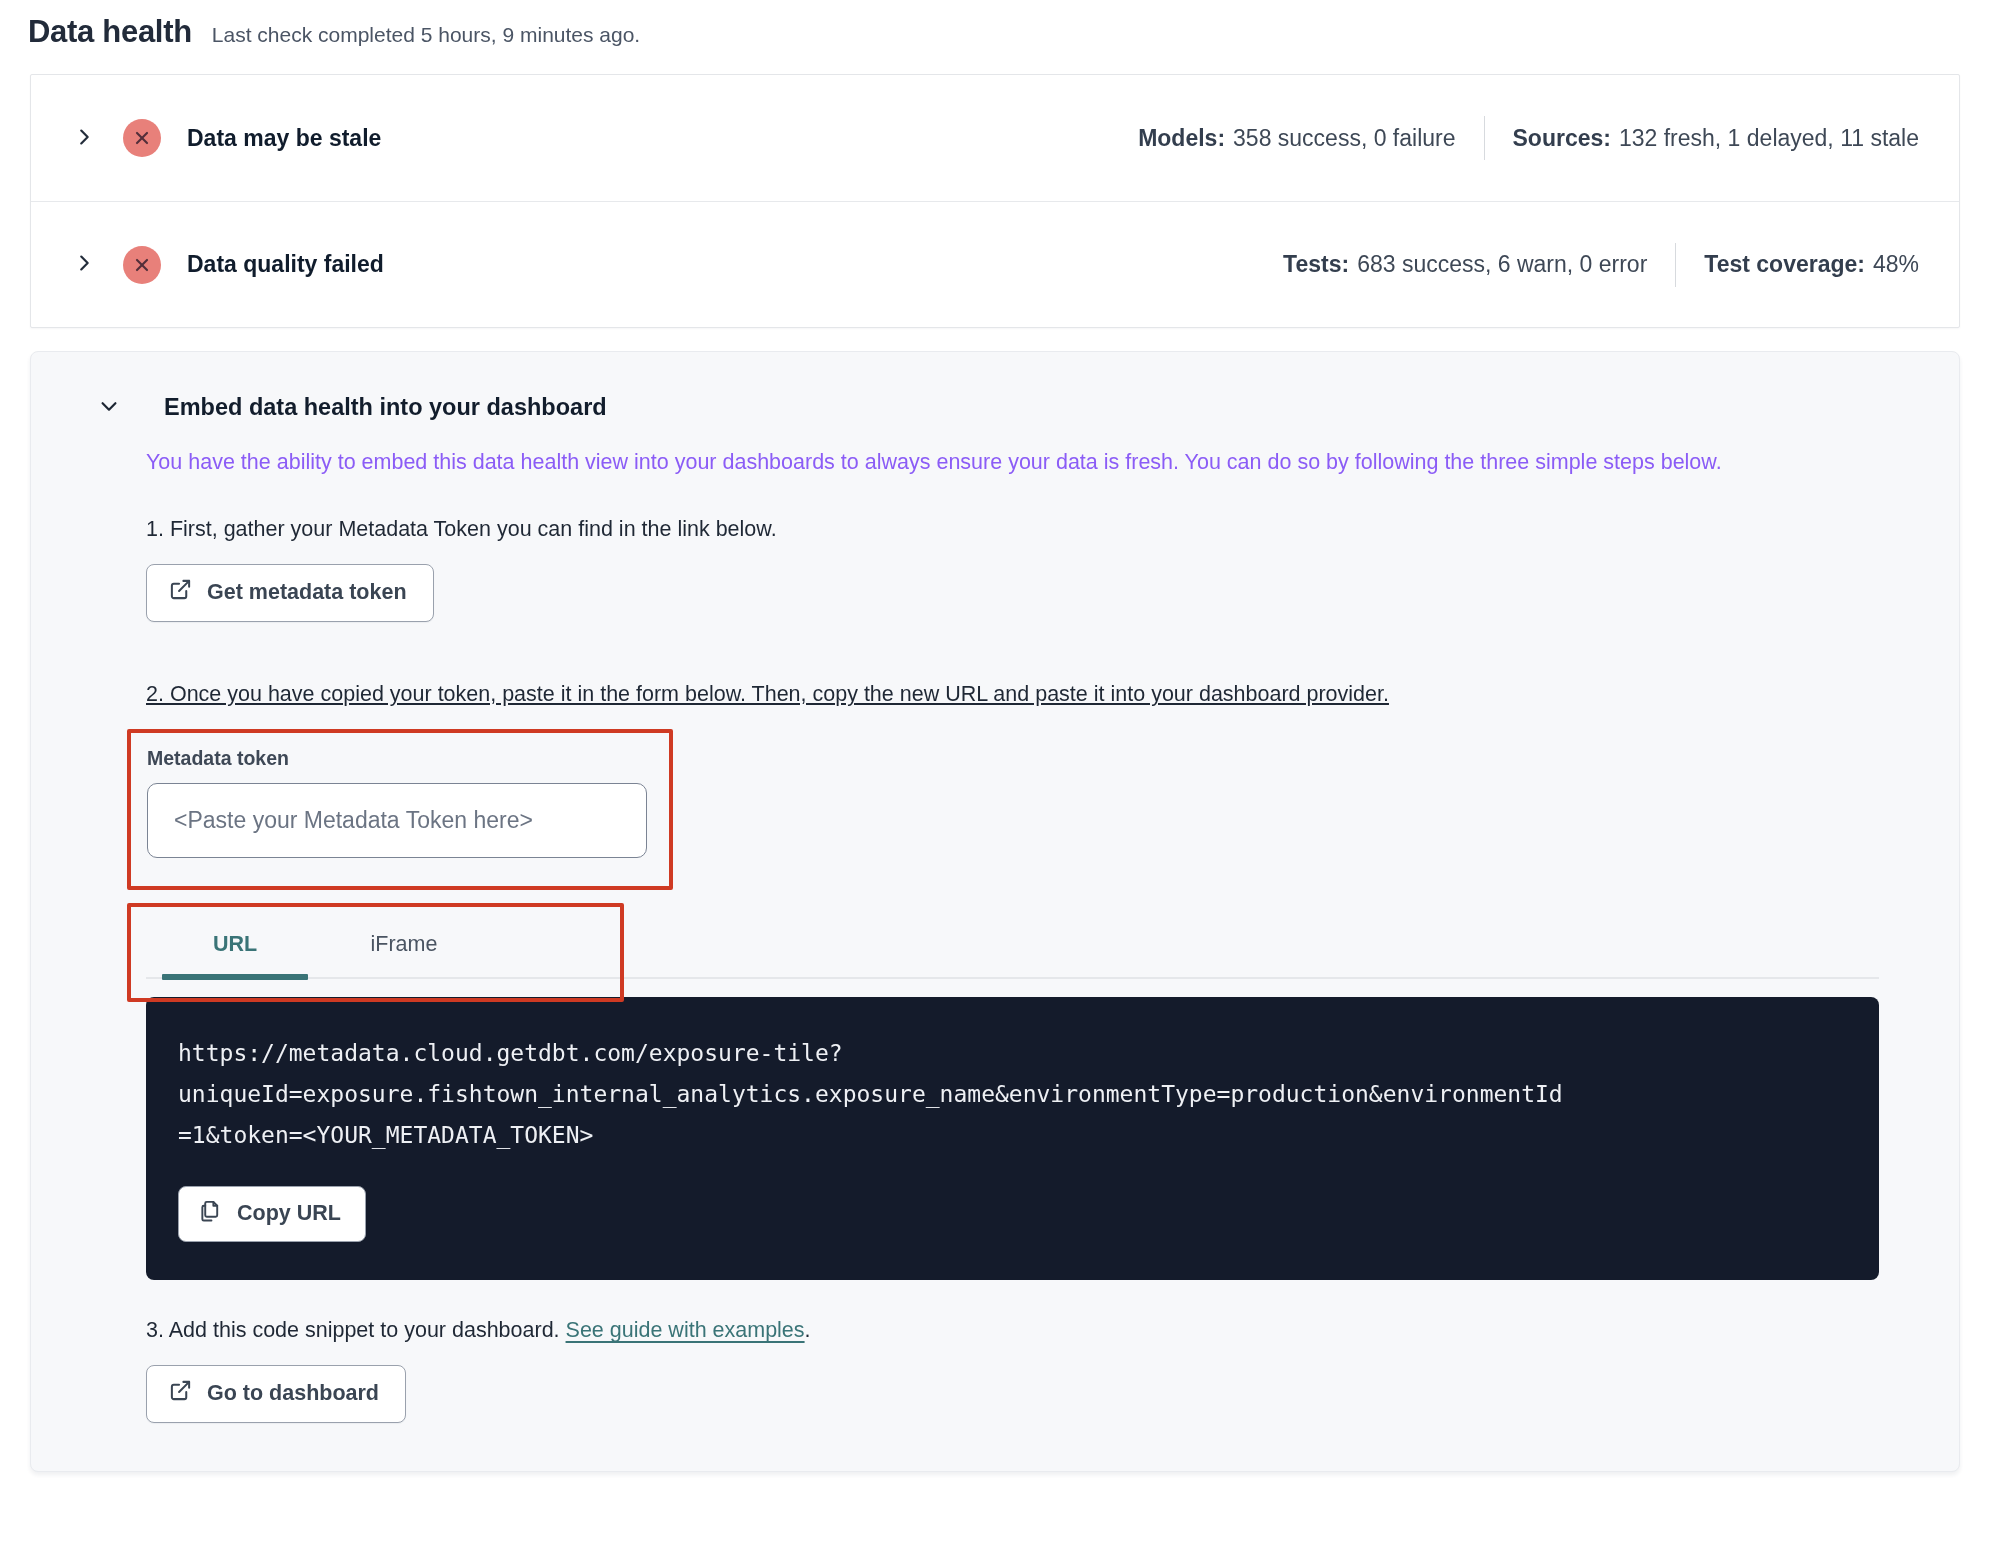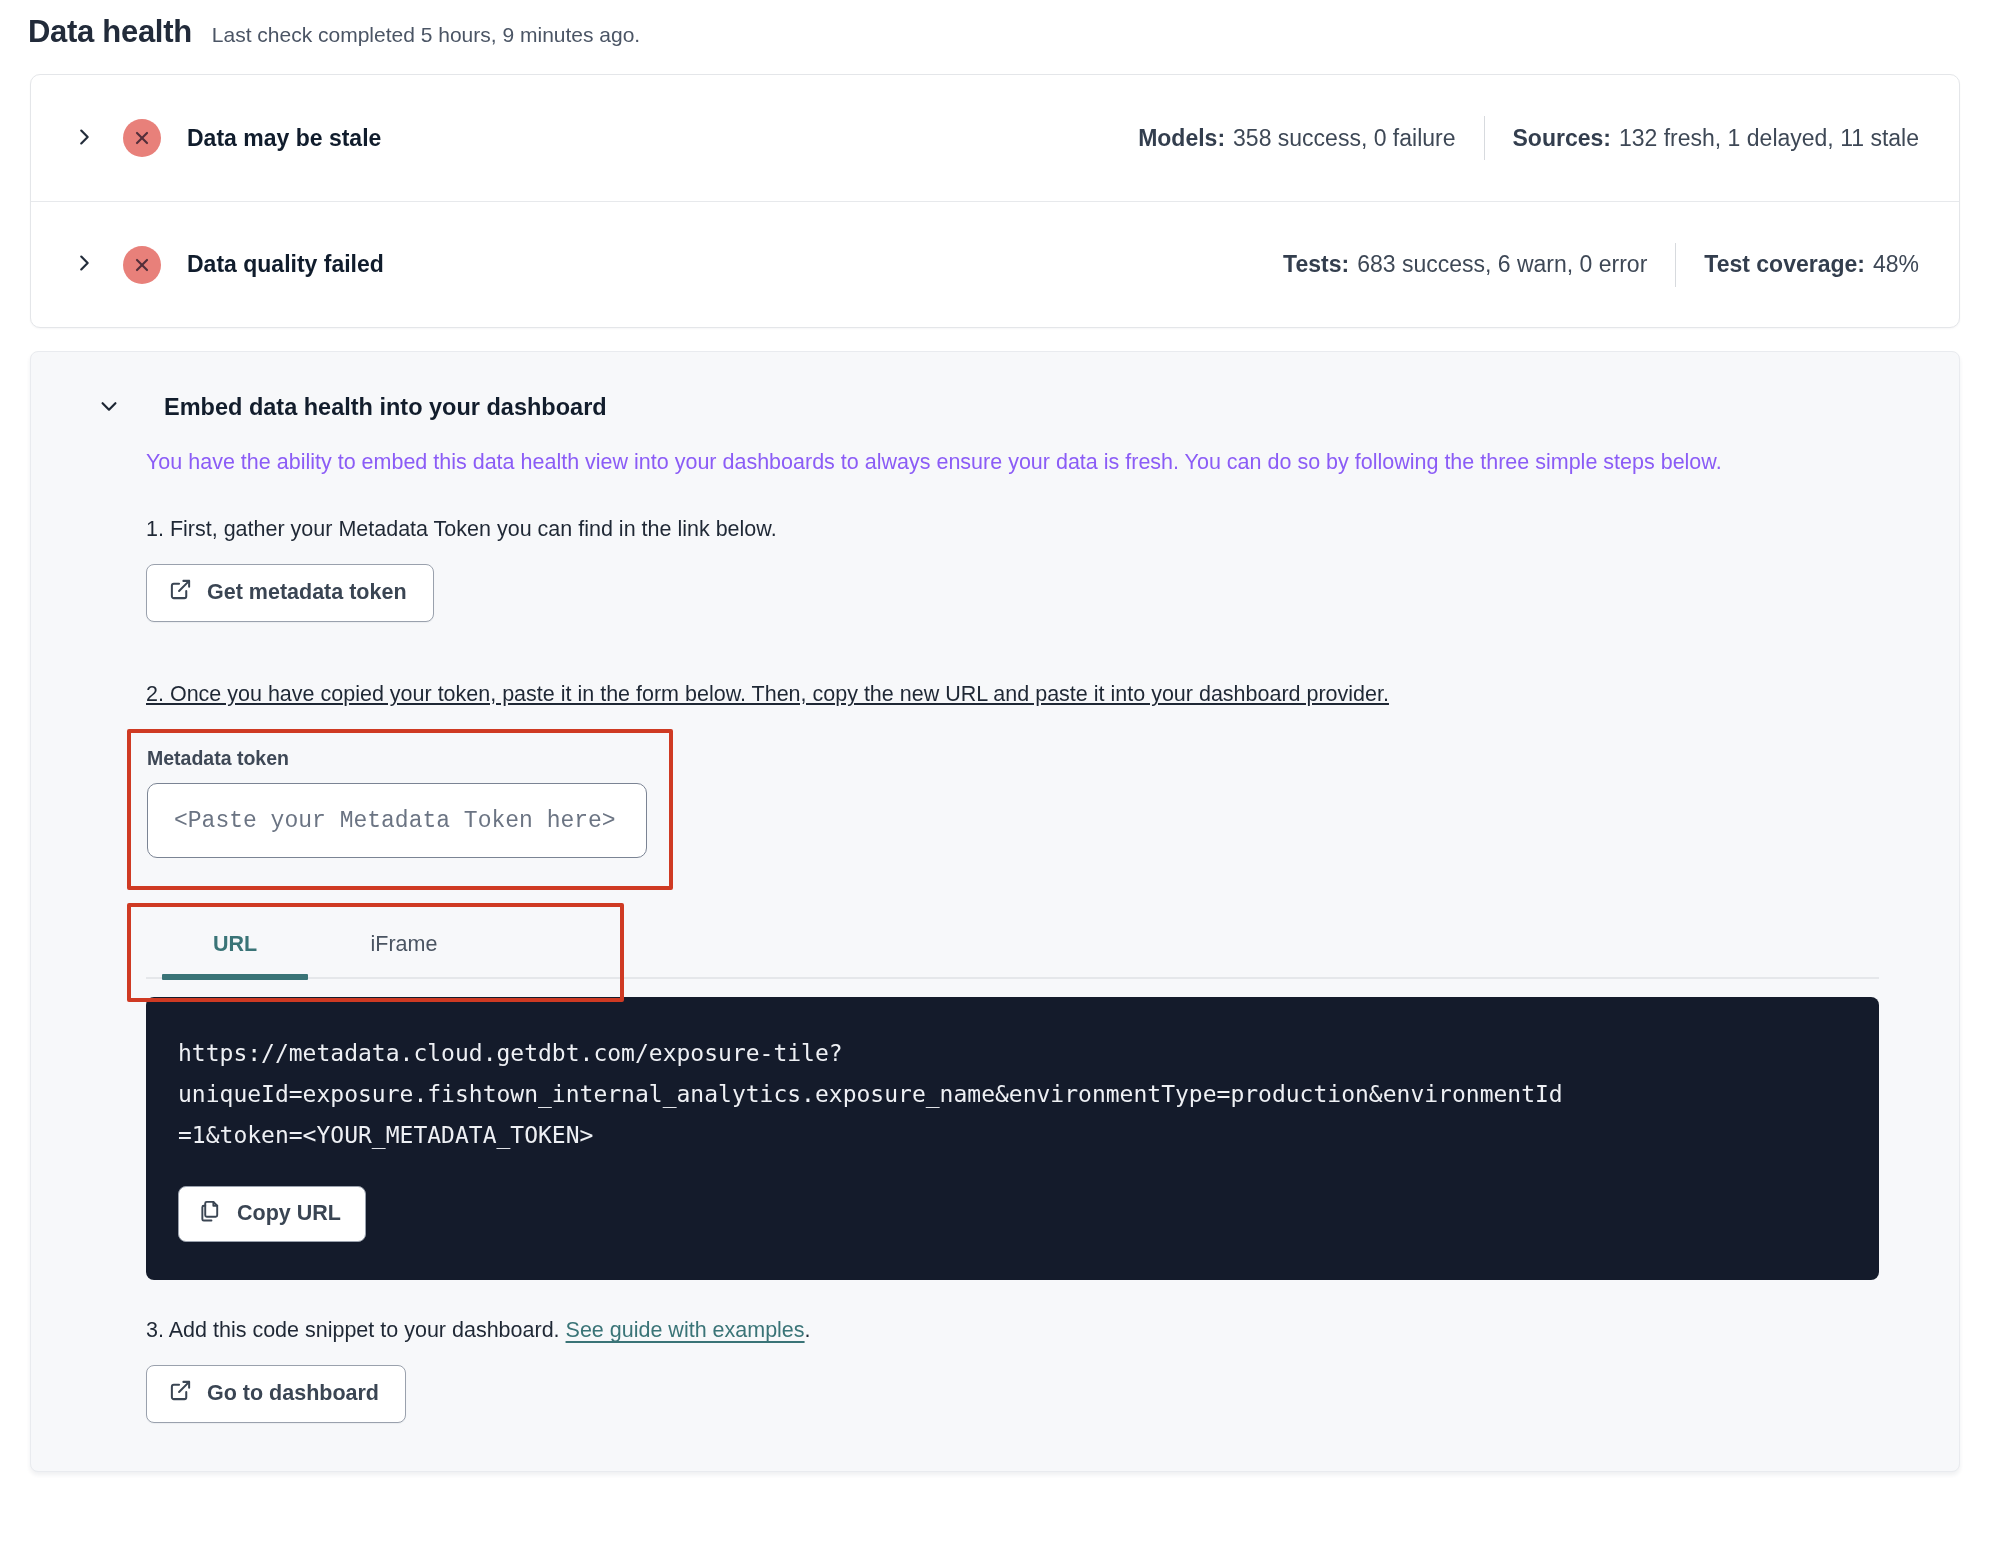--- a/index.html
+++ b/index.html
@@ -14,21 +14,21 @@
   
   .page-header { display:flex; align-items:baseline; gap:20px; padding:14px 0 0 28px; }
   .page-title { font-size:31px; font-weight:700; color:#222b3a; letter-spacing:-0.3px; }
   .page-subtitle { font-size:21px; color:#4b5565; }
 
   
   .status-card {
     margin:24px 30px 0 30px;
     background:#ffffff;
     border:1px solid #e4e6e9;
-    border-radius:10px;
+    border-radius:2px;
     box-shadow:0 1px 2px rgba(20,30,50,0.04);
   }
   .status-row {
     display:flex; align-items:center; justify-content:space-between;
     height:126px; padding:0 40px;
   }
   .status-row + .status-row { border-top:1px solid #e7e9ec; }
   .status-left { display:flex; align-items:center; gap:26px; }
   .chev-btn { width:26px; height:26px; display:flex; align-items:center; justify-content:center;
               background:none; border:none; cursor:pointer; color:#232d3b; }
@@ -82,21 +82,21 @@
 
   .token-annot {
     margin-top:22px; margin-left:-19px;
     width:546px;
     padding:14px 22px 28px 16px;
   }
   .field-label { font-size:19.5px; font-weight:700; color:#3e4856; }
   .token-input {
     margin-top:13px; display:block; width:100%; height:75px;
     border:1.5px solid #7b8494; border-radius:10px; background:#ffffff;
-    padding:0 26px; font-family:Liberation Mono, monospace;
+    padding:0 26px; font-family:Liberation Sans, sans-serif;
     font-size:23px; color:#2c3644;
   }
   .token-input::placeholder { color:#6b7483; }
 
   
   .tabs-wrap { position:relative; margin-top:30px; }
   .tabs-annot { position:absolute; left:-19px; top:-17px; width:497px; height:99px; pointer-events:none; }
   .tabs-row { display:flex; border-bottom:2px solid #e5e7ea; padding-left:14px; }
   .tab {
     position:relative; width:150px; text-align:center;

